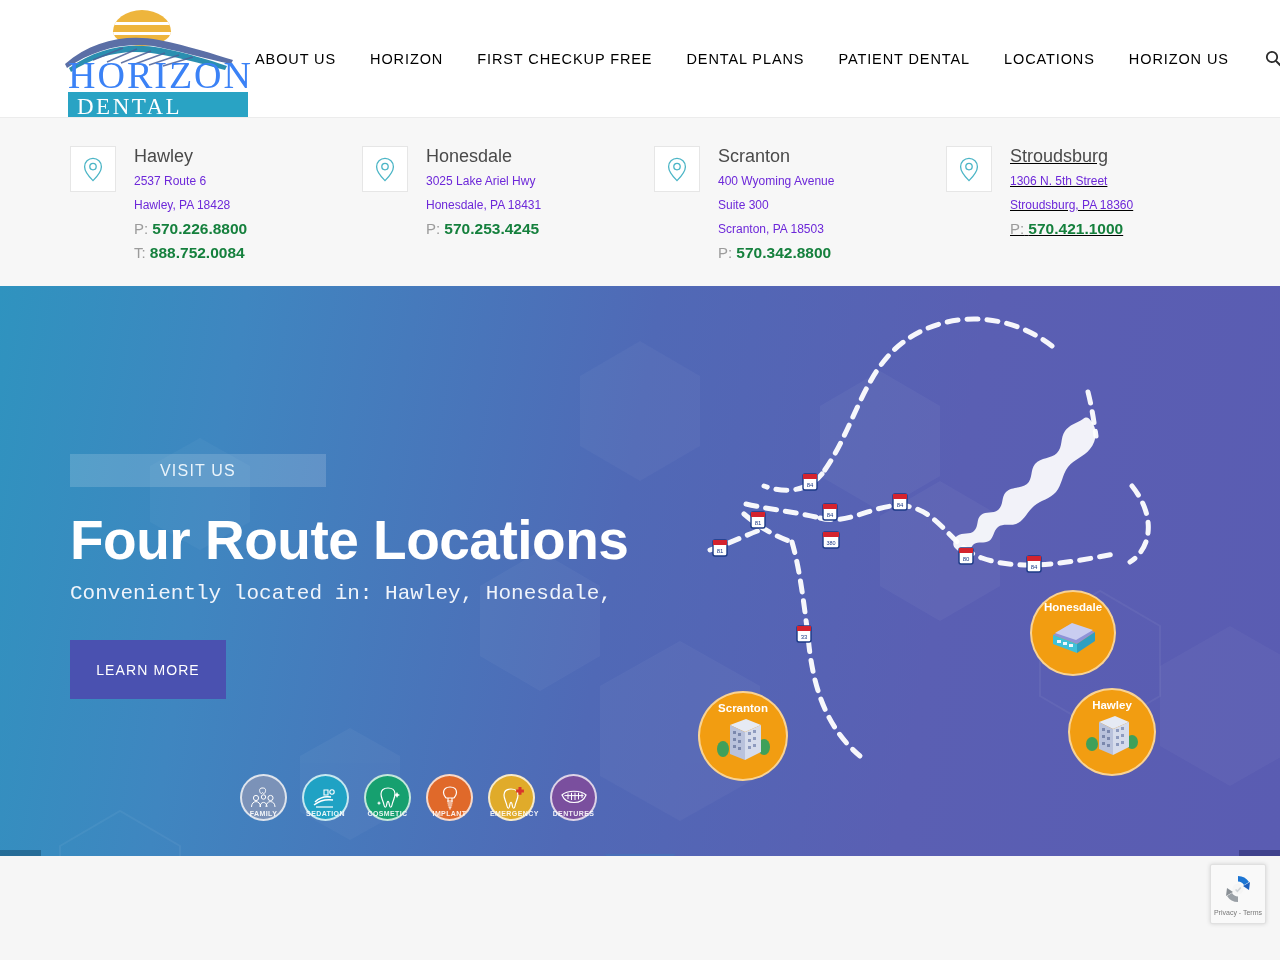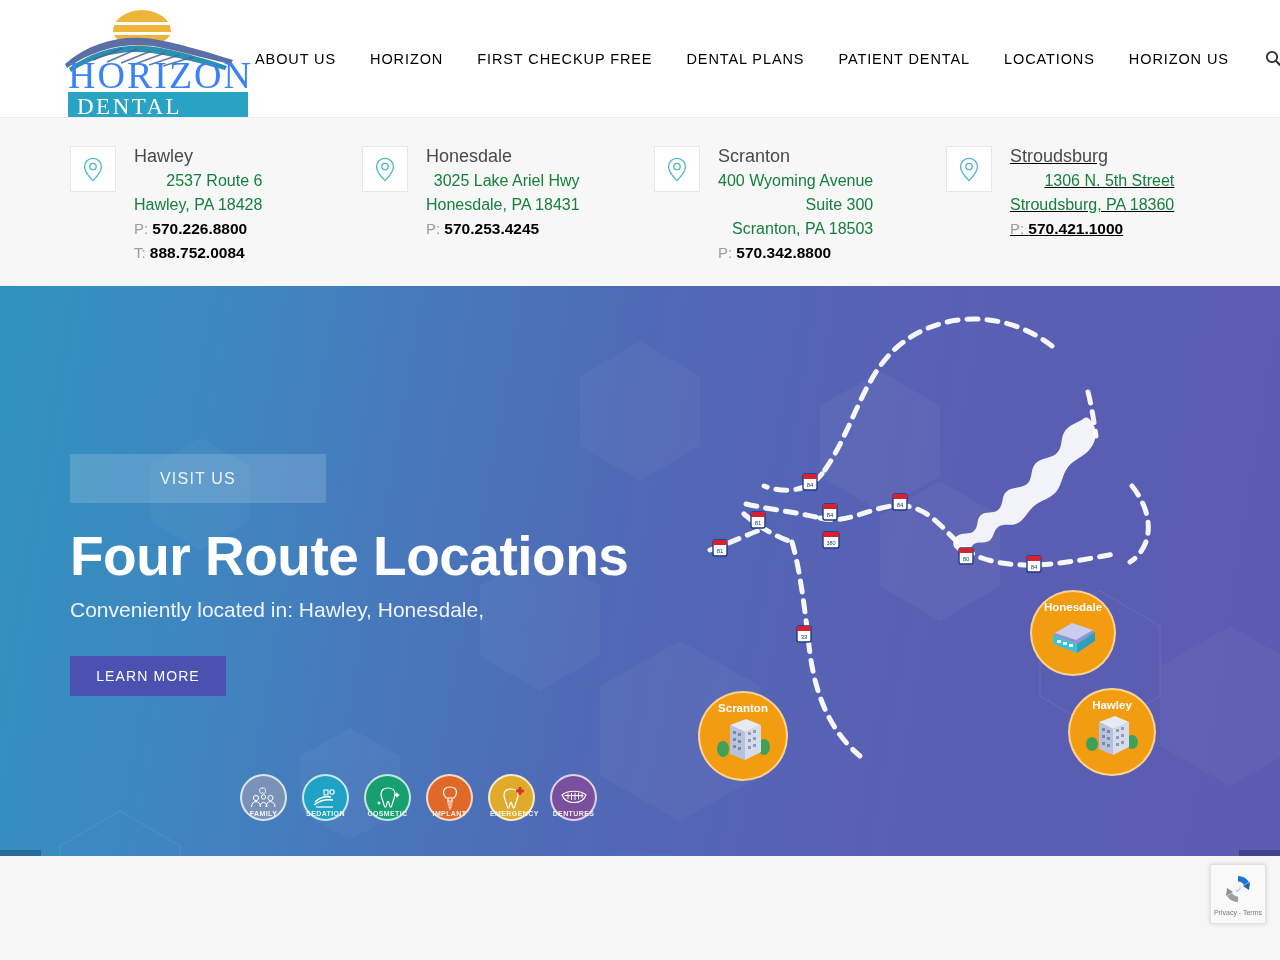--- a/index.html
+++ b/index.html
@@ -60,45 +60,45 @@
   .loc:nth-child(2) { width:292px; }
   .loc:nth-child(3) { width:292px; }
   .loc:nth-child(4) { width:292px;text-decoration:underline; }
   .loc-pin {
     width:46px; height:46px; border:1px solid #e6e6e6; background:#ffffff;
     display:flex; align-items:center; justify-content:center; flex:0 0 auto;
     margin-top:3px;
   }
   .loc-body { margin-left:18px; }
   .loc-city { font-size:18px; color:#4a4a4a; line-height:26px; font-weight:400; }
-  .loc-line { font-size:16px; color:#15803d; line-height:24px;text-align:right; }
+  .loc-line { font-size:12px; color:#6d28d9; line-height:24px; }
   .loc-phone { font-size:15px; color:#9b9b9b; line-height:24px; }
-  .loc-phone b { color:#000000; font-weight:700; font-size:15.5px; }
+  .loc-phone b { color:#15803d; font-weight:700; font-size:15.5px; }
 
   
   .hero {
     position:relative; height:570px; overflow:hidden;
     background:linear-gradient(100deg,#2f93bf 0%, #3f86c0 18%, #5069b6 48%, #5a5fb3 72%, #5a5cb2 100%);
   }
   .hexes { position:absolute; inset:0; }
   .hero-inner { position:absolute; left:70px; top:168px; width:620px; }
   .visit-badge {
-    width:256px; height:49px; background:rgba(255,255,255,0.16);
+    width:256px; height:33px; background:rgba(255,255,255,0.16);
     display:flex; align-items:center; justify-content:center;
     color:#eaf4fb; font-size:16px; letter-spacing:1.2px;
   }
   .hero-h1 {
     margin-top:23px; color:#ffffff; font-size:55px; font-weight:700;
     letter-spacing:-0.5px; line-height:60px;
   }
   .hero-sub {
-    margin-top:6px; color:#f0f4fb; font-size:21px; line-height:36px; font-weight:400;
+    margin-top:6px; color:#f0f4fb; font-size:21px; line-height:36px; font-weight:400;font-family:Liberation Mono, monospace;
   }
   .learn-btn {
-    margin-top:28px; width:156px; height:40px; background:#4a51b0;
+    margin-top:28px; width:156px; height:59px; background:#4a51b0;
     color:#ffffff; font-size:14px; letter-spacing:1.1px;
     display:flex; align-items:center; justify-content:center; cursor:pointer;
   }
   .svc-row { position:absolute; left:240px; top:488px; display:flex; }
   .svc {
     width:47px; height:47px; border-radius:50%; margin-right:15px; position:relative;
     border:2px solid rgba(255,255,255,0.75);
     display:flex; align-items:center; justify-content:center;
   }
   .svc-label {

